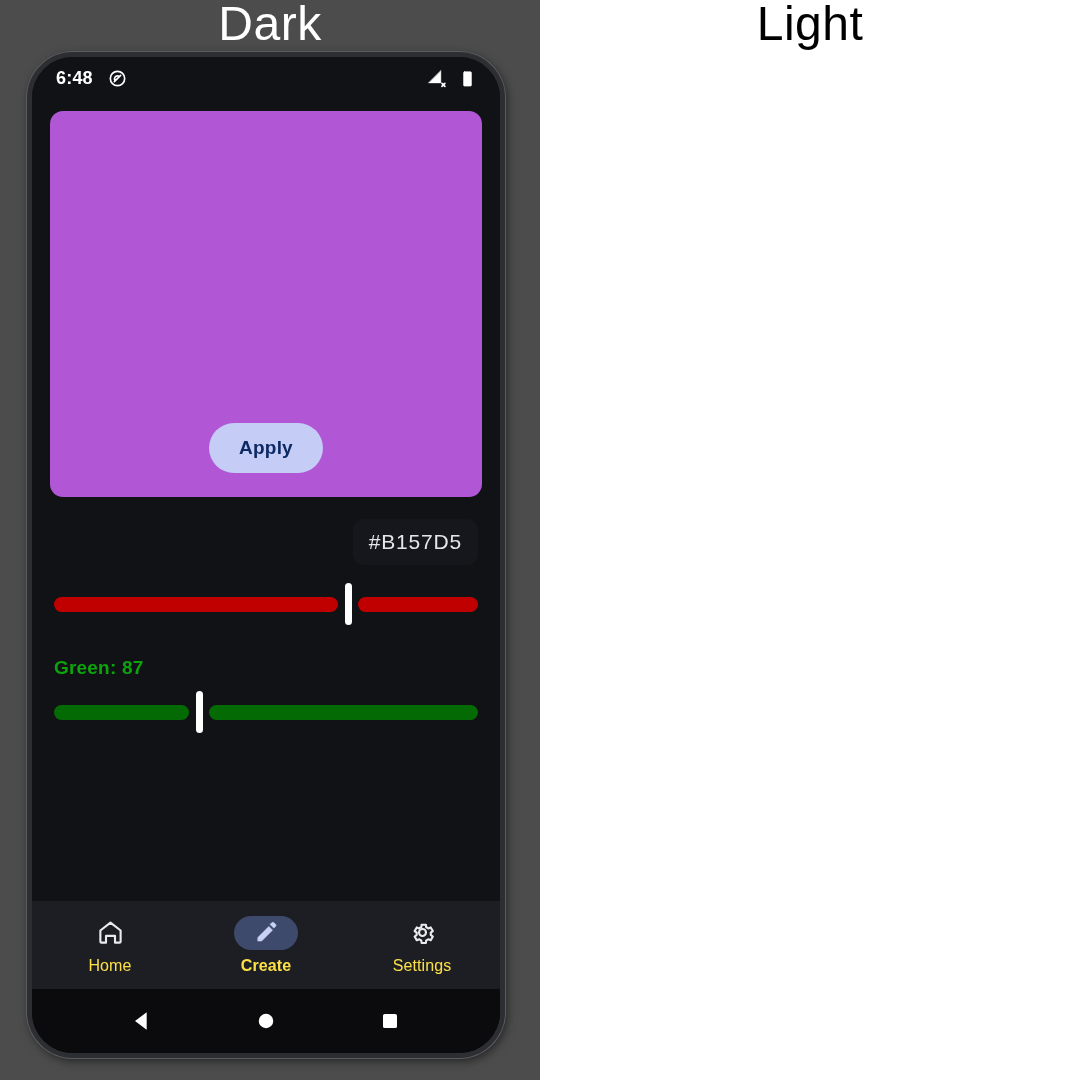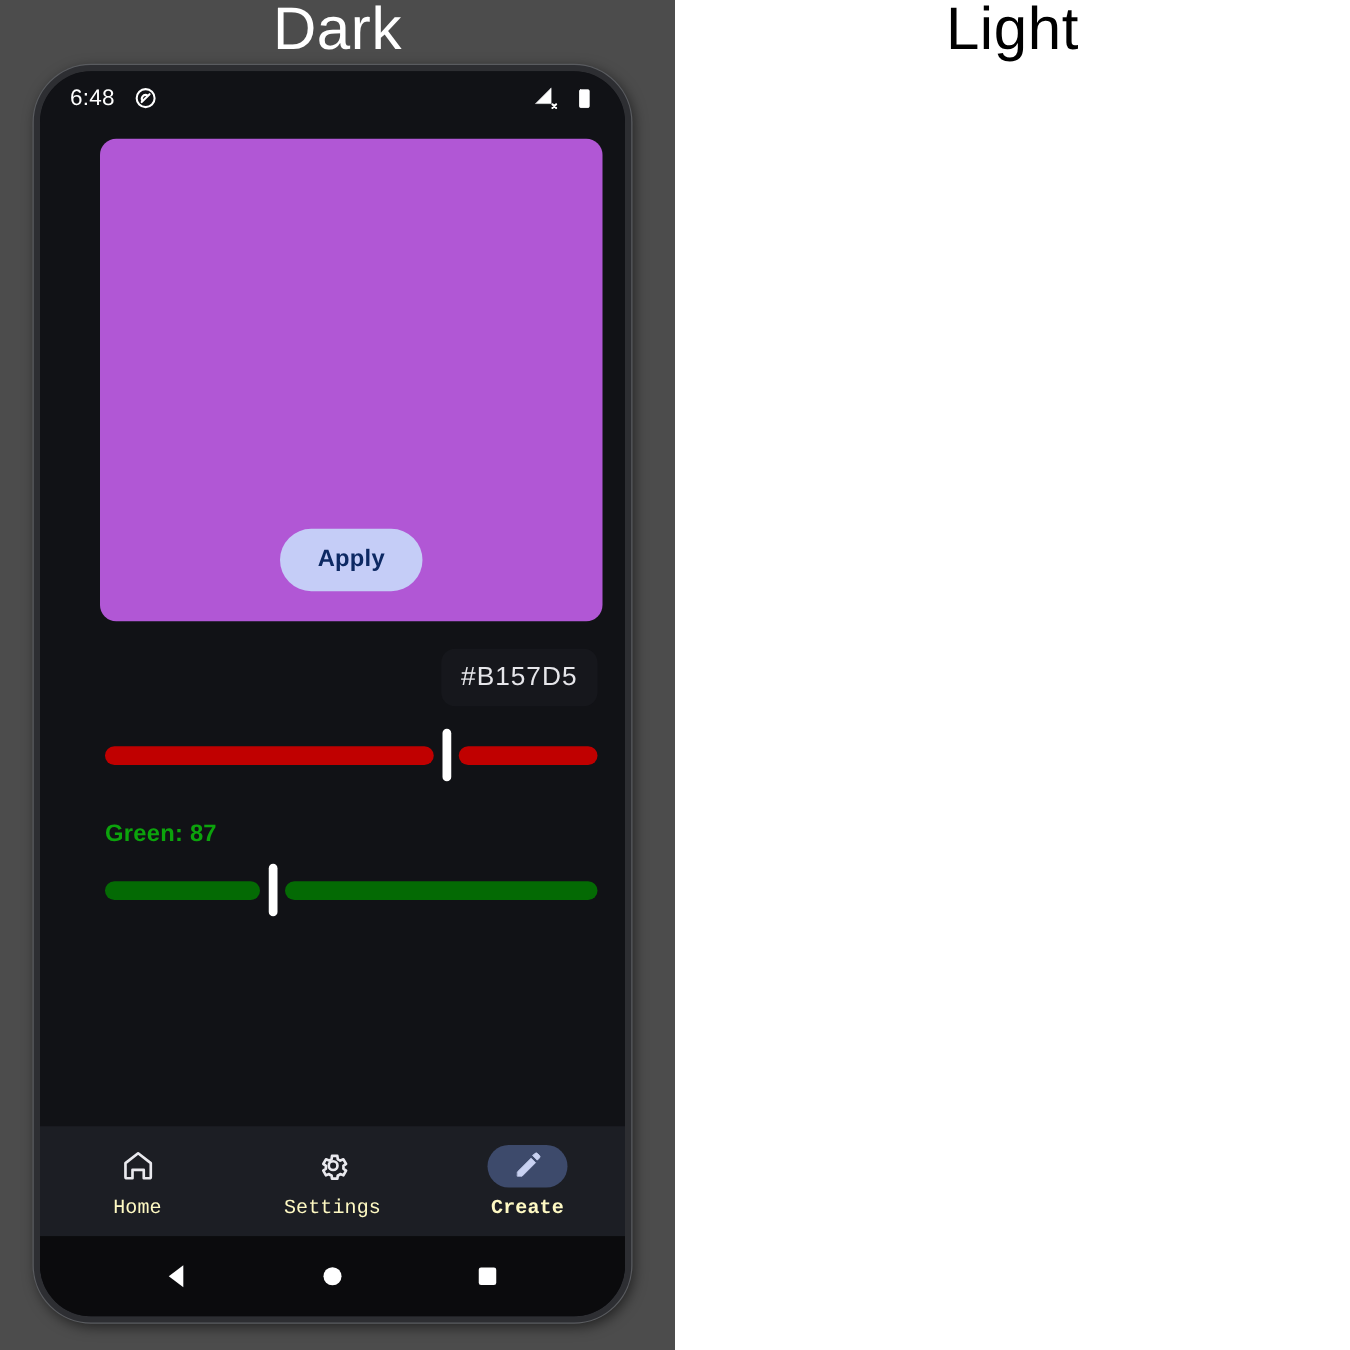--- a/index.html
+++ b/index.html
@@ -39,28 +39,28 @@
   }
   .screen { position: relative; width: 100%; height: 100%; display: flex; flex-direction: column; }
   #phone-dark  .screen { background: #111216; }
 
   
   .statusbar {
     height: 42px; flex: 0 0 42px;
     display: flex; align-items: center;
     padding: 0 22px 0 24px;
   }
-  .sb-clock { font-size: 18px; font-weight: 400; letter-spacing: .2px; }
+  .sb-clock { font-size: 18px; font-weight: 700; letter-spacing: .2px; }
   .sb-left { display: flex; align-items: center; gap: 14px; }
   .sb-spacer { flex: 1; }
   .sb-right { display: flex; align-items: center; gap: 10px; }
   #phone-dark  .statusbar { color: #ffffff; }
 
   
-  .appbody { flex: 1; display: flex; flex-direction: column; position: relative; padding-left: 30px; }
+  .appbody { flex: 1; display: flex; flex-direction: column; position: relative; }
 
   
   .swatch-wrap { padding: 12px 18px 0 18px; }
   .swatch {
     height: 386px; border-radius: 13px;
     display: flex; align-items: flex-end; justify-content: center;
     padding-bottom: 24px;
   }
   .apply-btn {
     border: none; outline: none; cursor: pointer;
@@ -111,21 +111,21 @@
     cursor: pointer;
   }
   .navicon-pill {
     width: 64px; height: 34px; border-radius: 18px;
     display: flex; align-items: center; justify-content: center;
   }
   .navitem.active .navicon-pill { }
   #phone-dark  .navitem.active .navicon-pill { background: #3d4a6b; }
   .navlabel { font-size: 16px; font-weight: 400; letter-spacing: .1px; }
   .navitem.active .navlabel { font-weight: 700; }
-  #phone-dark  .navlabel { color: #fef9c3; font-family: Liberation Mono, monospace; }
+  #phone-dark  .navlabel { color: #fde047; }
 
   
   .sysnav {
     height: 64px; flex: 0 0 64px;
     display: flex; align-items: center; justify-content: space-around;
     padding: 0 48px;
   }
   #phone-dark  .sysnav { background: #0b0b0d; }
   .sysbtn { display: flex; align-items: center; justify-content: center; width: 60px; cursor: pointer; }
 </style>
@@ -194,41 +194,41 @@
           <div class="navitem">
             <div class="navicon-pill">
               <span style="display: flex;">
                 <svg width="27" height="27" viewBox="0 0 24 24" fill="none" stroke="#e9e9ee" stroke-width="1.9" stroke-linecap="round" stroke-linejoin="round">
                   <path d="M3 10.2 12 3.2l9 7V20a1 1 0 0 1-1 1h-4v-6h-8v6H4a1 1 0 0 1-1-1z"></path>
                 </svg>
               </span>
             </div>
             <div class="navlabel">Home</div>
           </div>
+          <div class="navitem active">
+            <div class="navicon-pill">
+              <span style="display: flex;">
+                <svg width="27" height="27" viewBox="0 0 24 24" fill="#c9d2f2" stroke="#c9d2f2" stroke-width="0.6" stroke-linecap="round" stroke-linejoin="round">
+                  <path d="M4.5 19.5h3.2l9.6-9.6-3.2-3.2-9.6 9.6zM15.3 4.9l3.2 3.2 1.5-1.5a1.3 1.3 0 0 0 0-1.9l-1.3-1.3a1.3 1.3 0 0 0-1.9 0z"></path>
+                </svg>
+              </span>
+            </div>
+            <div class="navlabel">Create</div>
+          </div>
           <div class="navitem">
             <div class="navicon-pill">
               <span style="display: flex;">
                 <svg width="27" height="27" viewBox="0 0 24 24" fill="none" stroke="#e9e9ee" stroke-width="1.9" stroke-linecap="round" stroke-linejoin="round">
                   <circle cx="12" cy="12" r="3.1"></circle>
                   <path d="M19.3 14.2a7.6 7.6 0 0 0 .07-1 7.6 7.6 0 0 0-.07-1l1.9-1.4-1.9-3.3-2.2.9a7.5 7.5 0 0 0-1.8-1l-.3-2.3h-3.8l-.3 2.3a7.5 7.5 0 0 0-1.8 1l-2.2-.9-1.9 3.3 1.9 1.4a7.6 7.6 0 0 0 0 2l-1.9 1.4 1.9 3.3 2.2-.9a7.5 7.5 0 0 0 1.8 1l.3 2.3h3.8l.3-2.3a7.5 7.5 0 0 0 1.8-1l2.2.9 1.9-3.3z"></path>
                 </svg>
               </span>
             </div>
             <div class="navlabel">Settings</div>
           </div>
-          <div class="navitem active">
-            <div class="navicon-pill">
-              <span style="display: flex;">
-                <svg width="27" height="27" viewBox="0 0 24 24" fill="#c9d2f2" stroke="#c9d2f2" stroke-width="0.6" stroke-linecap="round" stroke-linejoin="round">
-                  <path d="M4.5 19.5h3.2l9.6-9.6-3.2-3.2-9.6 9.6zM15.3 4.9l3.2 3.2 1.5-1.5a1.3 1.3 0 0 0 0-1.9l-1.3-1.3a1.3 1.3 0 0 0-1.9 0z"></path>
-                </svg>
-              </span>
-            </div>
-            <div class="navlabel">Create</div>
-          </div>
         </div>
         <div class="sysnav">
           <div class="sysbtn">
             <span style="display: flex;">
               <svg width="28" height="28" viewBox="0 0 24 24" fill="#ffffff" stroke="#ffffff" stroke-width="0" stroke-linecap="round" stroke-linejoin="round">
                 <path d="M16 4.5 6 12l10 7.5z"></path>
               </svg>
             </span>
           </div>
           <div class="sysbtn">

